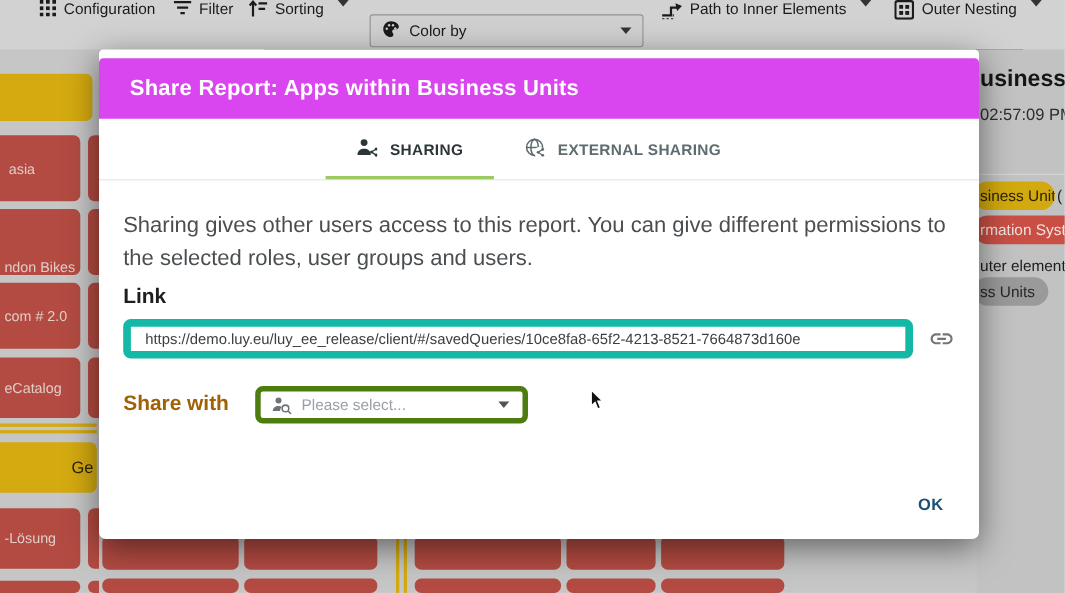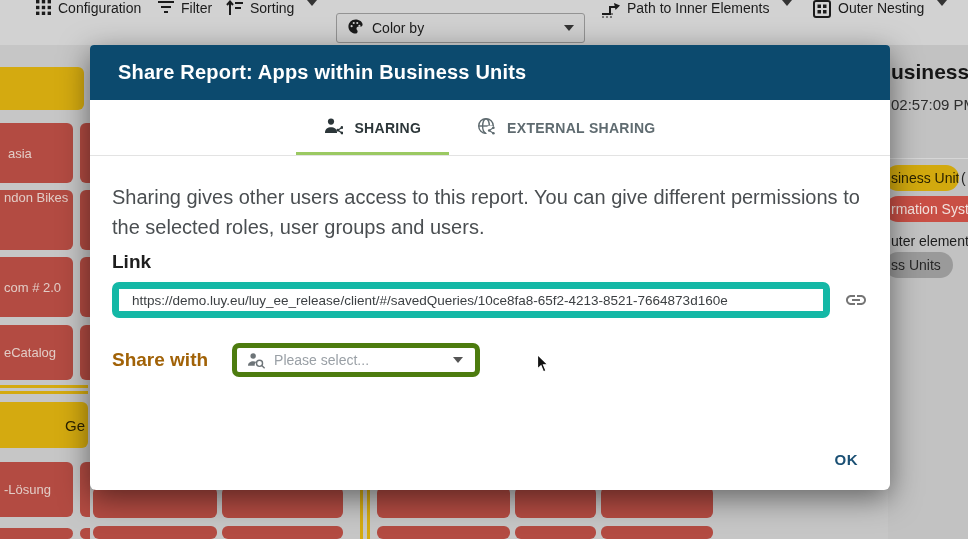--- a/index.html
+++ b/index.html
@@ -34,21 +34,21 @@
   .badge { position:absolute; height:26px; border-radius:13px; font-size:14px; line-height:26px; white-space:nowrap; z-index:1; overflow:hidden; }
   .badge i { font-style:normal; position:absolute; left:6px; }
   #badge-yellow { left:885px; top:165px; width:74px; background:#d2a90e; color:#2b2300; }
   #legend-paren { position:absolute; left:961px; top:170px; font-size:14px; color:#222; z-index:1; }
   #badge-red { left:885px; top:196px; width:110px; background:#c94f45; color:#f2e0dc; }
   #legend-outer { position:absolute; left:891px; top:233px; font-size:14px; color:#1d1d1d; white-space:nowrap; z-index:1; }
   #badge-gray { left:885px; top:252px; width:68px; background:#9a9a9a; color:#272727; }
 
   
   #modal { position:absolute; left:90px; top:45px; width:800px; height:445px; background:#fff; border-radius:4px 4px 6px 6px; box-shadow:0 8px 30px rgba(0,0,0,.5); z-index:10; }
-  #modal-header { height:55px; background:#0c4a6e; border-radius:4px 4px 0 0; display:flex; align-items:center; padding-left:28px; }
+  #modal-header { height:55px; background:#d946ef; border-radius:4px 4px 0 0; display:flex; align-items:center; padding-left:28px;margin-top:8px; }
   #modal-title { color:#fff; font-size:20px; font-weight:600; letter-spacing:.2px; }
   #tabbar { height:56px; border-bottom:1px solid #e3e3e3; display:flex; justify-content:center; }
   .tab { position:relative; display:flex; align-items:center; gap:11px; padding:7px 28px; font-size:14px; font-weight:bold; letter-spacing:.3px; color:#5f6b70; cursor:pointer; }
   .tab.active { color:#2c3639; }
   .tab.active::after { content:""; position:absolute; left:0; right:0; bottom:0; height:3px; background:#9bc962; }
   #modal-body { padding:26px 28px 0 22px; }
   #modal-desc { font-size:20px; color:#4a4e51; line-height:1.5; max-width:778px; }
   #link-heading { margin-top:9px; font-size:19px; font-weight:bold; color:#1e1e1e; }
   #link-row { display:flex; align-items:center; margin-top:9px; }
   #link-input { flex:0 0 718px; height:36px; border:7px solid #14b8a6; border-radius:7px; padding:0 13px; font-family:"Liberation Sans",sans-serif; font-size:13.5px; color:#3c4043; background:#fff; outline:none; }
@@ -157,21 +157,21 @@
       <span class="caret"></span>
     </div>
   </div>
 
   <div class="bg teal-strip"></div>
 
   <div class="band" style="left:0;top:67px;width:84px;height:43px;"></div>
   <div class="tile rcut" style="left:0;top:123px;width:73px;height:60px;display:flex;align-items:center;">
       <span style="padding-left:8px">asia</span>
     </div>
-  <div class="tile rcut" style="left:0;top:190px;width:73px;height:60px;display:flex;align-items:flex-start;">
+  <div class="tile rcut" style="left:0;top:190px;width:73px;height:60px;display:flex;align-items:flex-end;">
       <span>ndon Bikes</span>
     </div>
   <div class="tile rcut" style="left:0;top:257px;width:73px;height:60px;display:flex;align-items:center;">
       <span>com # 2.0</span>
     </div>
   <div class="tile rcut" style="left:0;top:325px;width:73px;height:55px;display:flex;align-items:center;">
       <span>eCatalog</span>
     </div>
   <div class="tile lcut" style="left:80px;top:123px;width:10px;height:60px;"></div>
   <div class="tile lcut" style="left:80px;top:190px;width:10px;height:60px;"></div>

